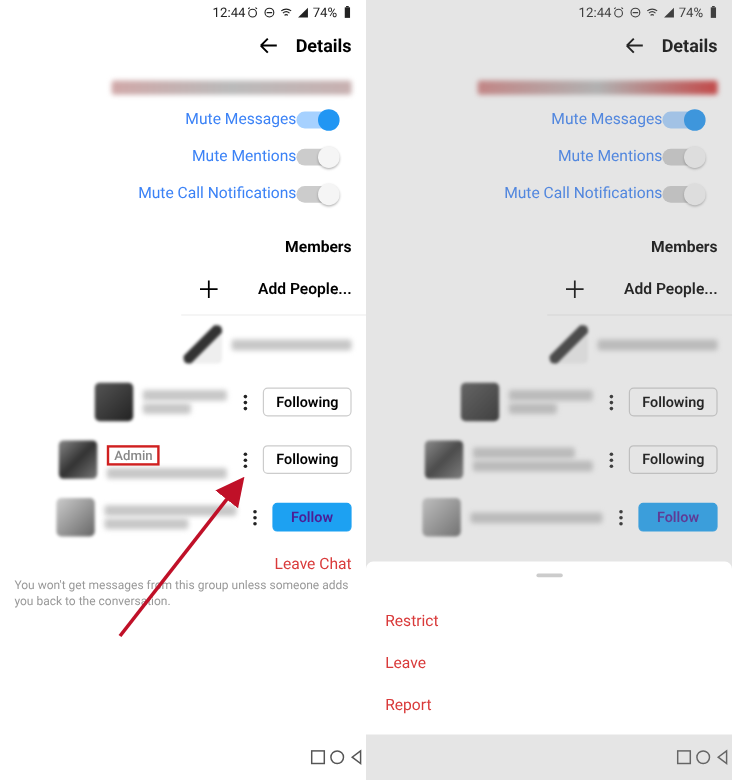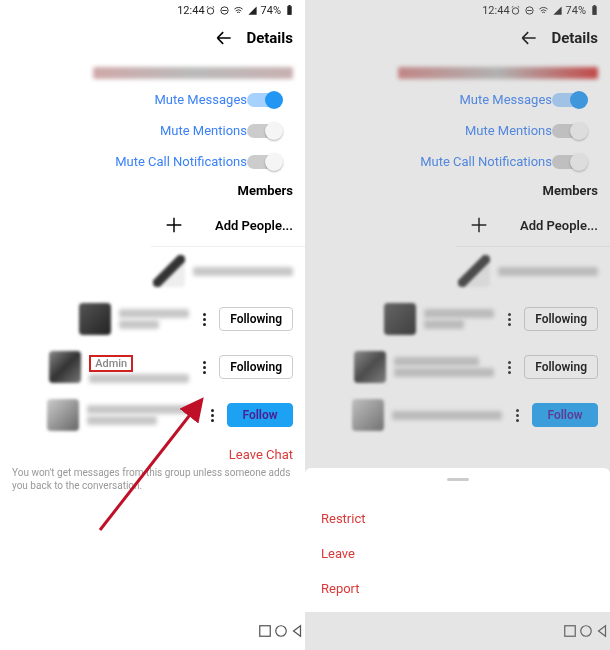--- a/index.html
+++ b/index.html
@@ -17,21 +17,21 @@
   .blur-strip { display: inline-block; height: 12px; border-radius: 2px; }
   .blur-strip.g1 { width: 200px; background: linear-gradient(90deg,#d0a8a8,#bababa,#c8b0b0); filter: blur(2px); }
   .blur-strip.g2 { width: 200px; background: linear-gradient(90deg,#d08080,#bababa,#d03030); filter: blur(2px); }
   .row { display: flex; align-items: center; justify-content: space-between; padding: 8px 24px; font-size: 13px; color: #3b82f6; }
   .toggle { width: 34px; height: 14px; border-radius: 7px; position: relative; }
   .toggle .knob { position: absolute; width: 18px; height: 18px; border-radius: 50%; top: -2px; background:#fff; box-shadow:0 1px 2px rgba(0,0,0,.3); }
   .toggle.on { background:#a6d1ff; }
   .toggle.on .knob { right:-2px; background:#2196f3; box-shadow:none; }
   .toggle.off { background:#ccc; }
   .toggle.off .knob { right:-2px; background:#f5f5f5; }
-  .section-label { font-weight:700; font-size:13px; padding:6px 12px; }
+  .section-label { font-weight:700; font-size:13px; padding:6px 12px;margin-top:16px; }
   .addpeople { display:flex; align-items:center; gap:30px; padding:10px 12px; font-size:13px; font-weight:600; border-bottom:1px solid #eee;}
   .plus { width:22px; height:22px; display:flex; align-items:center; justify-content:center;}
   .plus svg { width:22px; height:22px; }
   .member { display:flex; align-items:center; padding:8px 12px; gap:8px;}
   .avatar { width:32px; height:32px; border-radius:4px; background:#999; filter:blur(1.5px); flex:0 0 32px;}
   .avatar.a1{background:linear-gradient(135deg,#fff 40%,#333 40%,#333 60%,#eee 60%);}
   .avatar.a2{background:linear-gradient(135deg,#555,#222);}
   .avatar.a3{background:linear-gradient(135deg,#888,#333,#777);}
   .avatar.a4{background:linear-gradient(135deg,#ccc,#999,#666);}
   .mname { flex:1; display:flex; flex-direction:column; gap:2px;}

